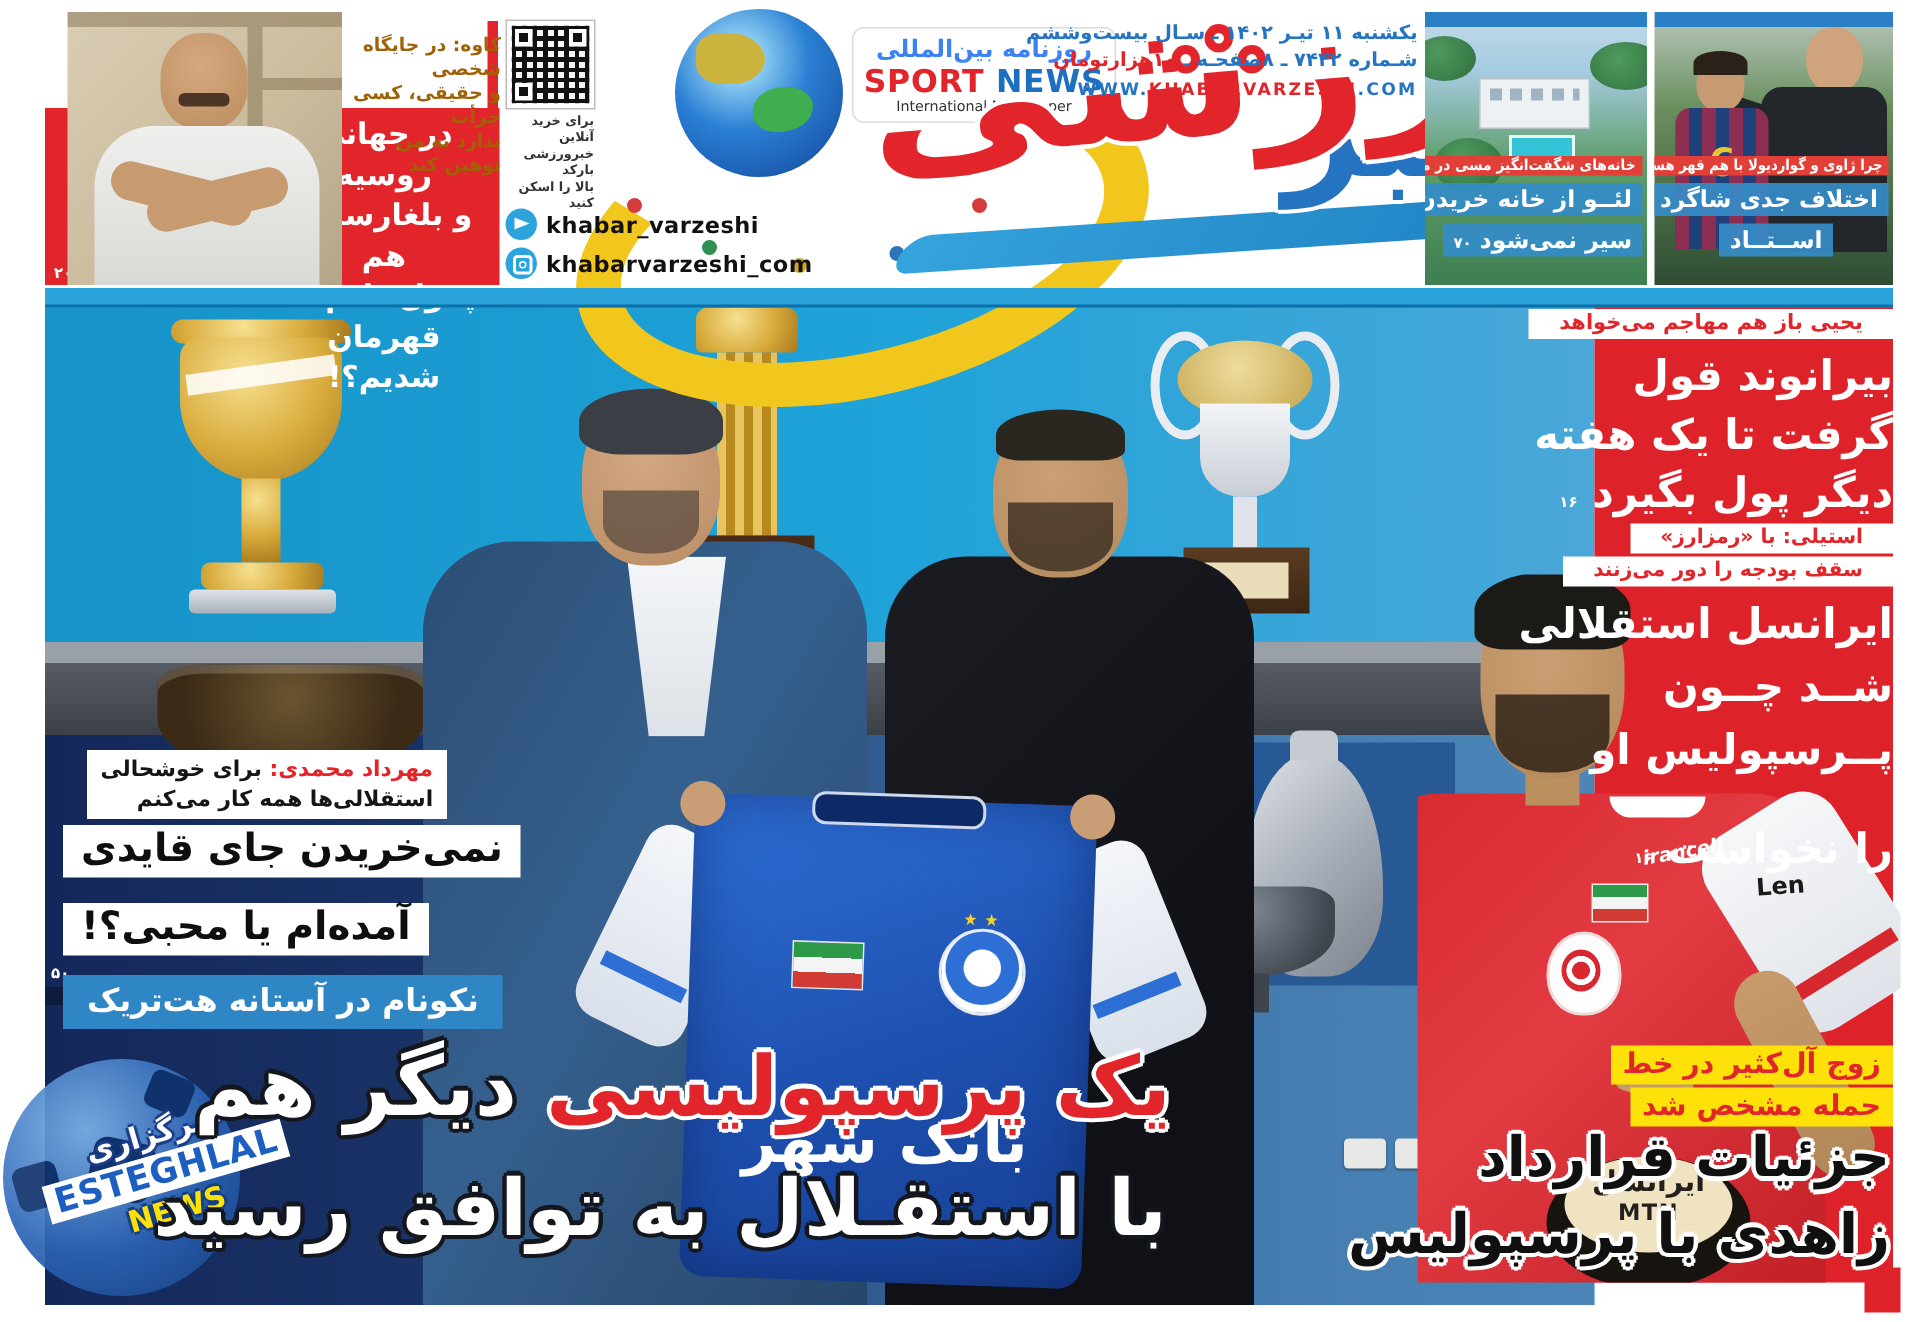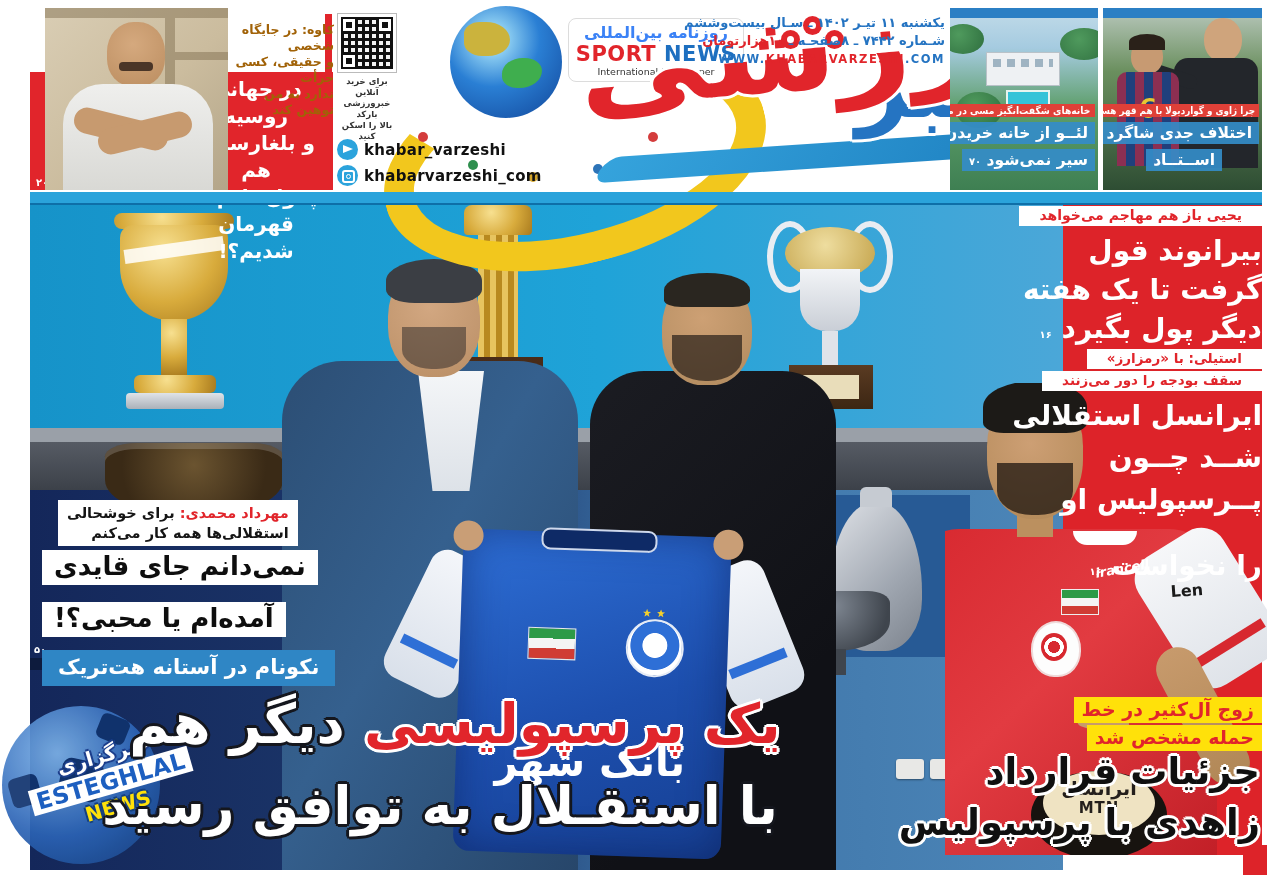--- a/index.html
+++ b/index.html
@@ -23,21 +23,21 @@
   .k-arm{position:absolute;width:96px;height:26px;background:#c79a6f;border-radius:13px;}
   #red-box{left:30px;top:72px;width:303px;height:118px;background:#e1252b;z-index:1;}
   #red-box-inner{position:absolute;right:4px;top:4px;width:146px;text-align:center;color:#fff;font-weight:bold;font-size:20px;line-height:27px;}
   #red-divider{left:325px;top:14px;width:7px;height:58px;background:#e1252b;}
   #kaveh-kicker{left:226px;top:22px;width:108px;text-align:right;font-size:12.5px;line-height:16px;font-weight:bold;color:#a16207;z-index:3;}
   #qr-block{left:338px;top:14px;width:58px;z-index:2;}
   #qr{position:relative;width:52px;height:52px;background:
       repeating-linear-gradient(0deg,#111 0 3px,transparent 3px 7px),
       repeating-linear-gradient(90deg,#111 0 3px,#f4f4f4 3px 7px);border:3px solid #fff;outline:1px solid #bbb;}
   .qr-eye{position:absolute;width:12px;height:12px;background:#111;box-shadow:inset 0 0 0 3px #fff,inset 0 0 0 5px #111;}
-  #qr-caption{margin-top:4px;text-align:center;font-size:8.5px;line-height:11px;font-weight:bold;color:#333;}
+  #qr-caption{margin-top:4px;text-align:right;font-size:8.5px;line-height:11px;font-weight:bold;color:#333;}
   #social{left:337px;top:139px;z-index:2;}
   .soc-row{display:flex;align-items:center;margin-bottom:5px;}
   .soc-ic{width:21px;height:21px;border-radius:50%;background:#2ba3dc;position:relative;margin-right:6px;}
   .soc-ic.tg:before{content:"";position:absolute;left:6px;top:6px;border-left:10px solid #fff;border-top:4.5px solid transparent;border-bottom:4.5px solid transparent;}
   .soc-ic.ig:before{content:"";position:absolute;left:5px;top:5px;width:9px;height:9px;border:2px solid #fff;border-radius:3px;}
   .soc-ic.ig:after{content:"";position:absolute;left:9px;top:9px;width:3px;height:3px;border:1px solid #fff;border-radius:50%;}
   .soc-h{font-size:15px;font-weight:bold;color:#111;letter-spacing:.3px;}
   
   #globe-wrap{left:398px;top:2px;width:400px;height:190px;z-index:1;}
   #ribbon{position:absolute;left:-18px;top:52px;width:330px;height:150px;border:30px solid #f2c71d;border-radius:50%;border-top-color:transparent;transform:rotate(-14deg);}
@@ -377,21 +377,21 @@
       <div id="wm-fa" class="rtl">خبرگزاری</div>
       <div><span id="wm-en">ESTEGHLAL</span></div>
       <div id="wm-news">NEWS</div>
     </div>
   </div>
 
   <div class="abs rtl" id="c-kicker">
     <div><span class="red">مهرداد محمدی:</span><span> برای خوشحالی</span></div>
     <div>استقلالی‌ها همه کار می‌کنم</div>
   </div>
-  <div class="abs h-strip rtl" style="left:42px;top:550px">نمی‌دانم جای قایدی</div>
+  <div class="abs h-strip rtl" style="left:42px;top:550px">نمی‌خریدن جای قایدی</div>
   <div class="abs h-strip rtl" style="left:42px;top:602px">آمده‌ام یا محبی؟!</div>
   <span class="tiny white abs" style="left:34px;top:644px;z-index:4">۵۰</span>
   <div class="abs rtl" id="c-sub">نکونام در آستانه هت‌تریک</div>
 
   <div class="abs rtl nw" id="giant1">
     <span class="red ol-w">یک پرسپولیسی</span><span class="white ol-d"> دیگر هم</span>
   </div>
   <div class="abs rtl nw ol-d" id="giant2">با استقـلال به توافق رسید</div>
 
   <div class="abs" id="red-col"></div>

